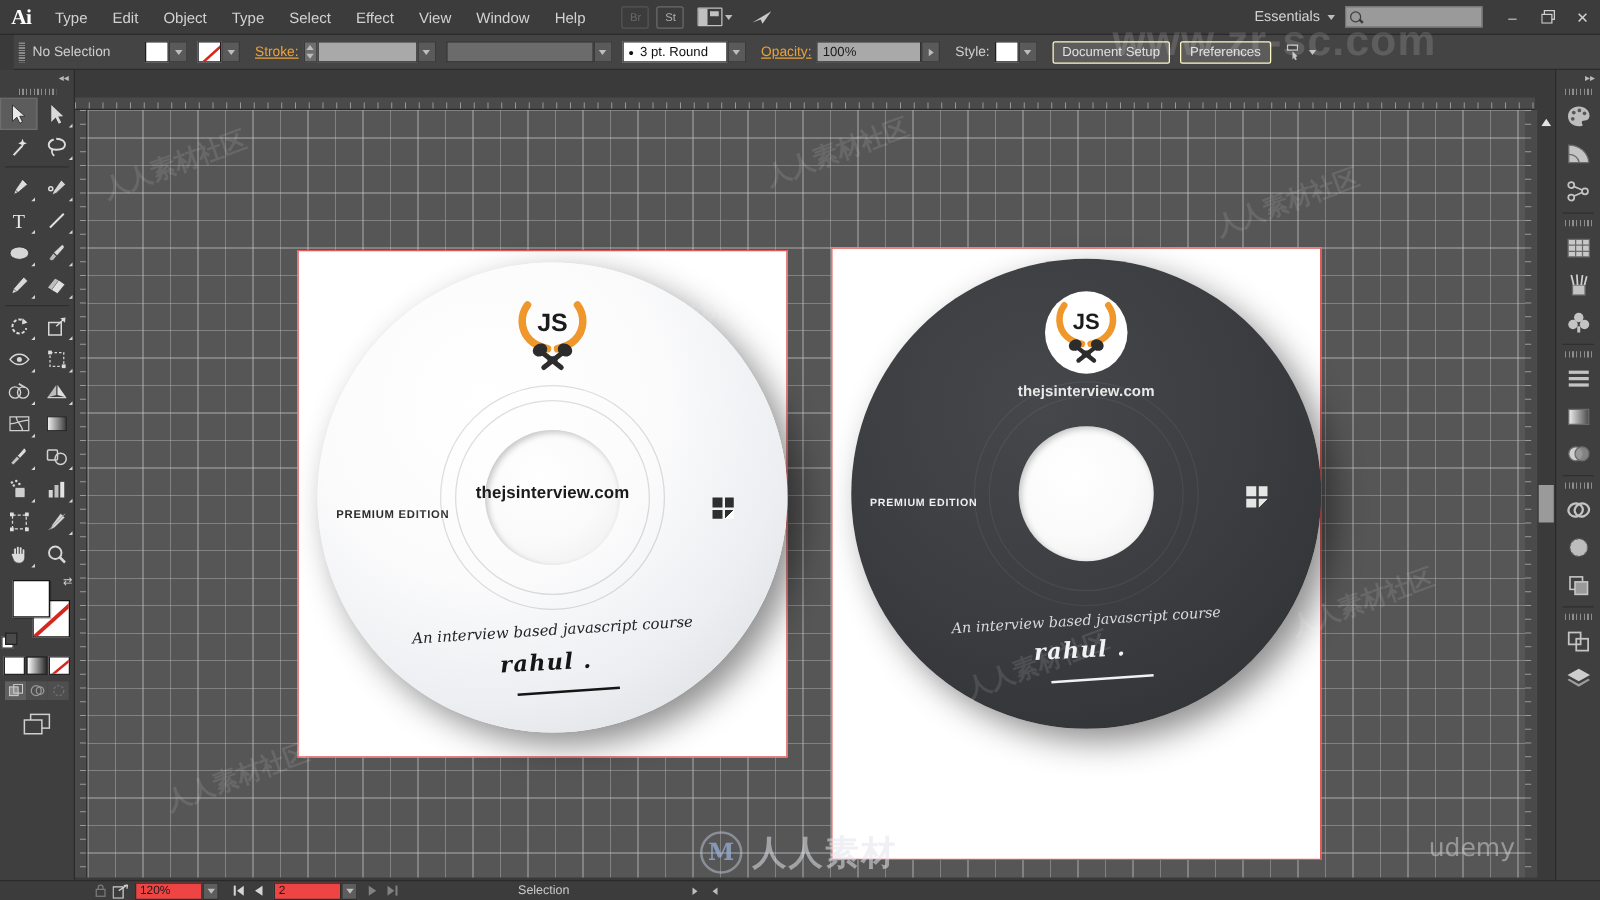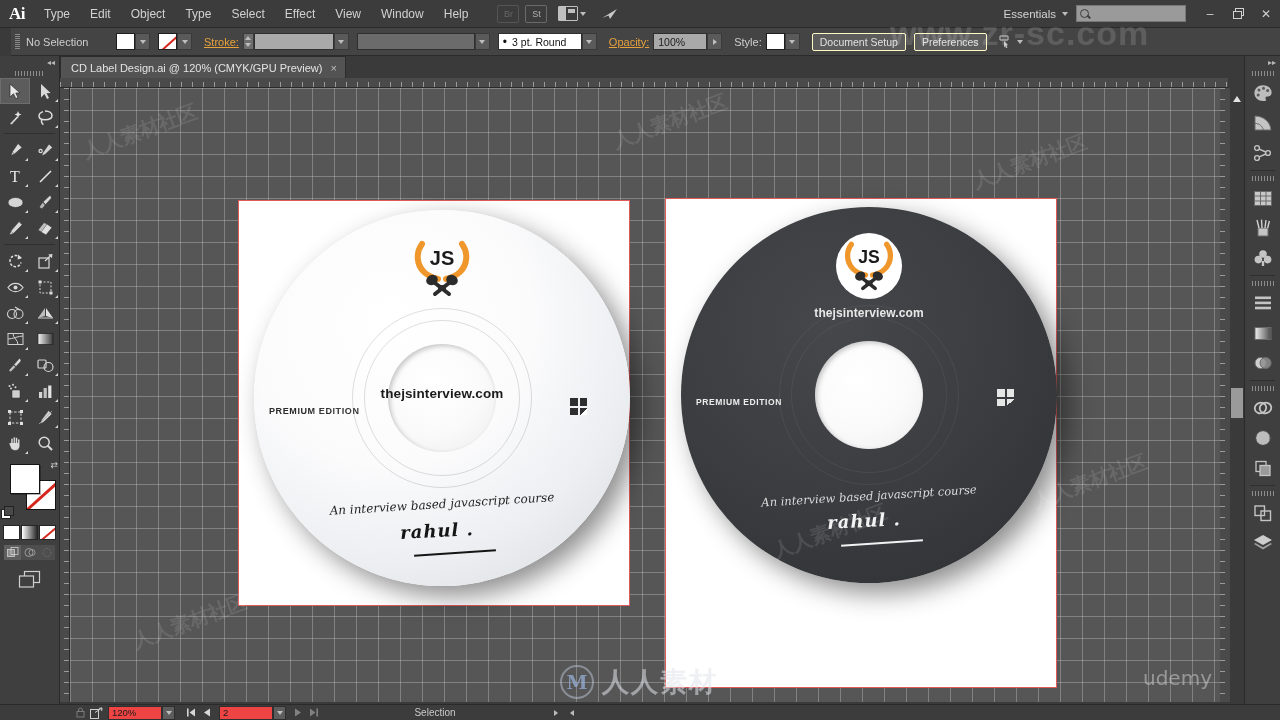--- a/index.html
+++ b/index.html
@@ -384,21 +384,21 @@
     <div class="field white" style="width:84px;gap:5px">
       <span style="font-size:12px;line-height:1">•</span>
       <span>3 pt. Round</span>
     </div>
     <div class="dd-btn">
         <span class="tri-d"></span>
       </div>
     <div class="gap12"></div>
     <div class="cb-label orange">Opacity:</div>
     <div class="gap4"></div>
-    <div class="field" style="width:54px">100%</div>
+    <div class="field" style="width:84px">100%</div>
     <div class="dd-btn">
         <span class="tri-r"></span>
       </div>
     <div class="gap12"></div>
     <div class="cb-label">Style:</div>
     <div class="gap4"></div>
     <div class="swatch-white"></div>
     <div class="dd-btn">
         <span class="tri-d"></span>
       </div>
@@ -409,26 +409,20 @@
     <div class="gap12"></div>
     <div style="display:flex;align-items:center;gap:3px">
       <svg width="15" height="13" viewBox="0 0 15 13">
           <path d="M1 1 h8 v4 h-8z" fill="none" stroke="#c6c6c6"></path>
           <path d="M5 6 l4 4 l-1.5 .5 l1 2 l-1.4 .6 l-1-2 L5 12.5z" fill="#c6c6c6"></path>
         </svg>
       <span class="tri-d"></span>
     </div>
   </div>
 
-  <div class="tabbar">
-    <div class="doc-tab">
-      <span>CD Label  Design.ai @ 120% (CMYK/GPU Preview)</span>
-      <span class="tab-close">×</span>
-    </div>
-  </div>
 
   <div class="toolbar">
     <div class="tb-collapse">◂◂</div>
     <div class="tb-grip">
         <div class="tb-grip-i"></div>
       </div>
 
     <div class="tgrid">
       <div class="tool sel">
         <svg width="15" height="17" viewBox="0 0 15 17">

